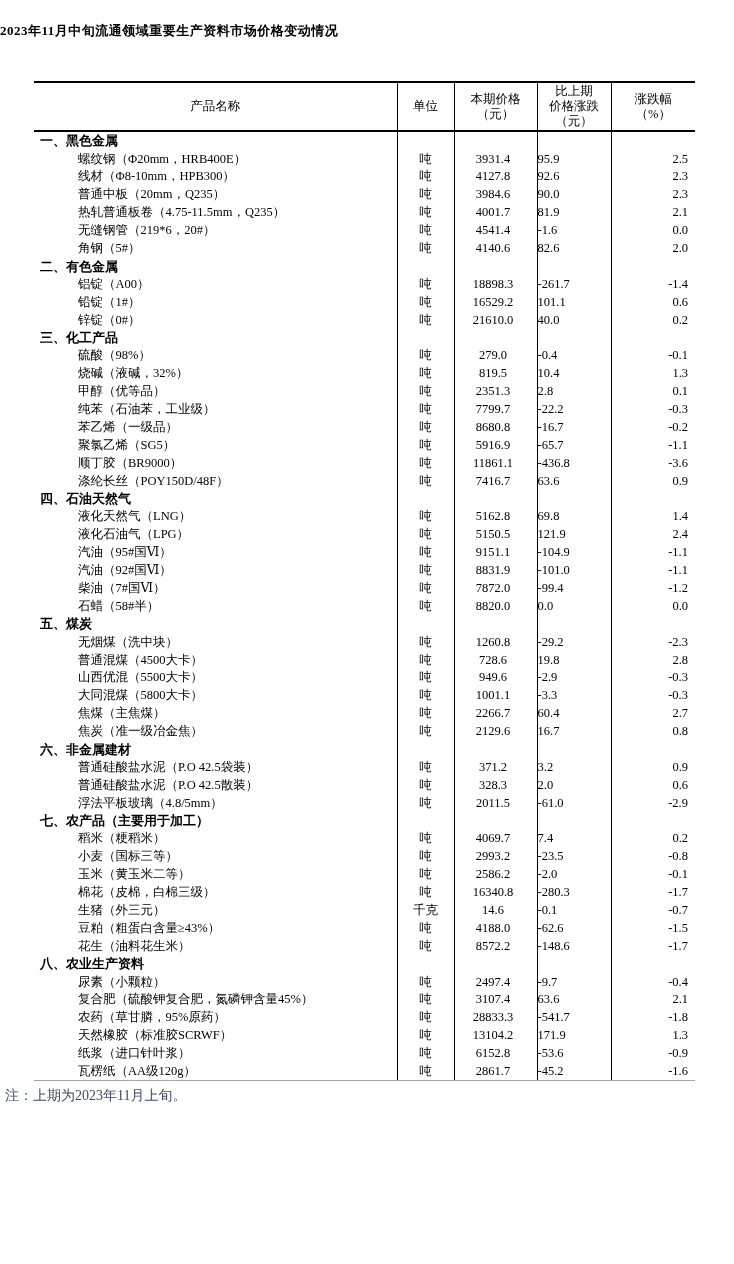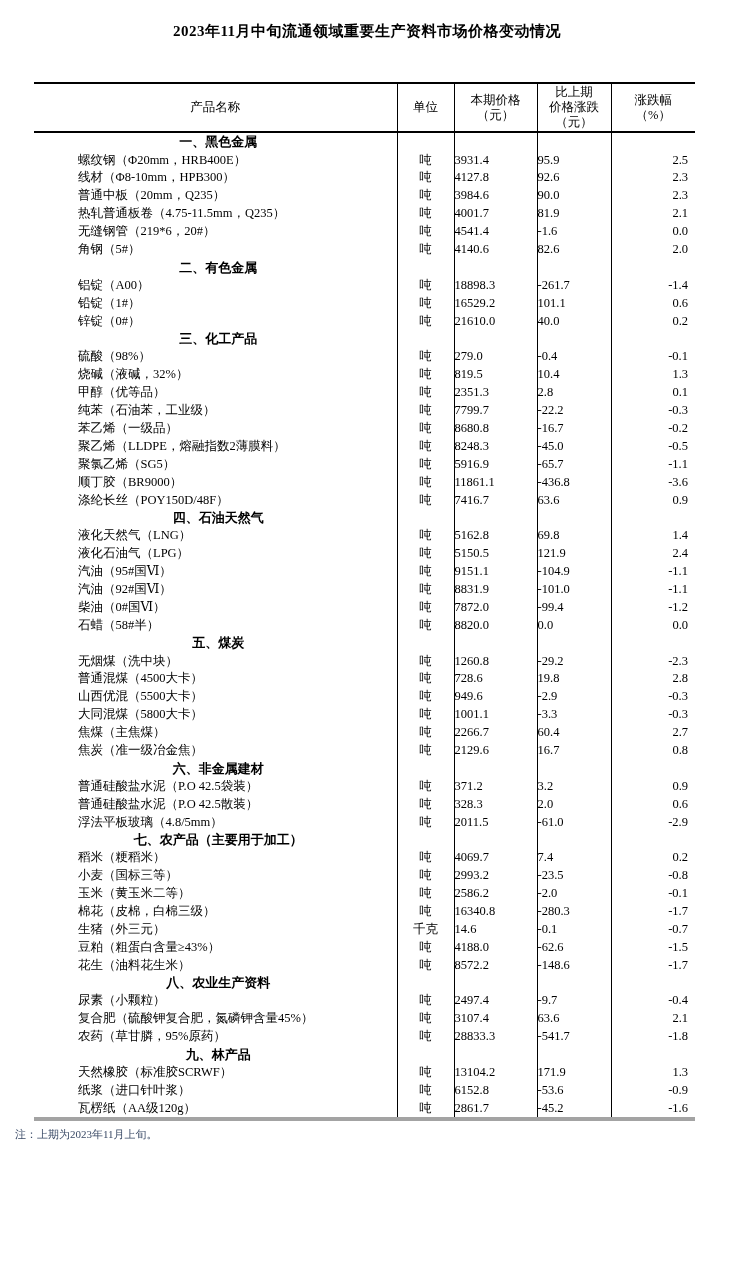--- a/index.html
+++ b/index.html
@@ -2,22 +2,22 @@
 <html><head>
 <meta charset="utf-8">
 <style>
   html,body{margin:0;padding:0;}
   body{
     width:734px;height:1264px;background:#ffffff;color:#000;
     font-family:"Liberation Serif","DejaVu Serif",serif;
     overflow:hidden;position:relative;
   }
   .page-title{
-    margin:22px 0 0 0;text-align:center;
-    font-size:15px;font-weight:bold;letter-spacing:0.5px;
+    margin:22px 0 0 0;
+    font-size:13px;font-weight:bold;letter-spacing:0.5px;
   }
   table.price-table{
     border-collapse:collapse;table-layout:fixed;
     margin:41px 0 0 34px;width:661px;
     border-top:2px solid #000;
   }
   col.w-prod{width:363px;}
   col.w-unit{width:57px;}
   col.w-price{width:83px;}
   col.w-chg{width:74px;}
@@ -27,28 +27,28 @@
     height:47px;padding:0;line-height:1.18;white-space:pre-line;
     border-bottom:2px solid #000;
   }
   td{
     font-size:12.5px;height:17.9px;padding:0;line-height:1;
     vertical-align:middle;white-space:nowrap;overflow:hidden;
   }
   .c-unit,.c-price,.c-chg,.c-pct,
   th.c-unit,th.c-price,th.c-chg,th.c-pct{border-left:1px solid #000;}
   td.c-prod{text-align:left;padding-left:44px;}
-  td.c-prod.sec{font-weight:bold;padding-left:6px;font-size:13px;text-align:center;}
+  td.c-prod.sec{font-weight:bold;padding-left:6px;font-size:13px;}
   td.c-unit{text-align:center;}
-  td.c-price{text-align:left;padding-right:5px;}
+  td.c-price{text-align:center;padding-right:5px;}
   td.c-chg{text-align:left;padding-right:6px;}
   td.c-pct{text-align:right;padding-right:7px;}
-  tbody tr:last-child td{border-bottom:4px solid #a3a3a3;}
+  tbody tr:last-child td{border-bottom:1px solid #a3a3a3;}
   .note{
-    margin:6px 0 0 15px;font-size:11px;color:#3a4a66;
+    margin:6px 0 0 5px;font-size:14px;color:#3a4a66;
   }
 </style>
 </head>
 <body>
 
 <h1 class="page-title">2023年11月中旬流通领域重要生产资料市场价格变动情况</h1>
 
 <table class="price-table">
   <colgroup>
     <col class="w-prod">
@@ -184,27 +184,20 @@
         <td class="c-pct">-0.3</td>
       </tr>
       <tr>
         <td class="c-prod">苯乙烯（一级品）</td>
         <td class="c-unit">吨</td>
         <td class="c-price">8680.8</td>
         <td class="c-chg">-16.7</td>
         <td class="c-pct">-0.2</td>
       </tr>
       <tr>
-        <td class="c-prod">聚乙烯（LLDPE，熔融指数2薄膜料）</td>
-        <td class="c-unit">吨</td>
-        <td class="c-price">8248.3</td>
-        <td class="c-chg">-45.0</td>
-        <td class="c-pct">-0.5</td>
-      </tr>
-      <tr>
         <td class="c-prod">聚氯乙烯（SG5）</td>
         <td class="c-unit">吨</td>
         <td class="c-price">5916.9</td>
         <td class="c-chg">-65.7</td>
         <td class="c-pct">-1.1</td>
       </tr>
       <tr>
         <td class="c-prod">顺丁胶（BR9000）</td>
         <td class="c-unit">吨</td>
         <td class="c-price">11861.1</td>
@@ -247,21 +240,21 @@
         <td class="c-pct">-1.1</td>
       </tr>
       <tr>
         <td class="c-prod">汽油（92#国Ⅵ）</td>
         <td class="c-unit">吨</td>
         <td class="c-price">8831.9</td>
         <td class="c-chg">-101.0</td>
         <td class="c-pct">-1.1</td>
       </tr>
       <tr>
-        <td class="c-prod">柴油（0#国Ⅵ）</td>
+        <td class="c-prod">柴油（7#国Ⅵ）</td>
         <td class="c-unit">吨</td>
         <td class="c-price">7872.0</td>
         <td class="c-chg">-99.4</td>
         <td class="c-pct">-1.2</td>
       </tr>
       <tr>
         <td class="c-prod">石蜡（58#半）</td>
         <td class="c-unit">吨</td>
         <td class="c-price">8820.0</td>
         <td class="c-chg">0.0</td>
@@ -420,27 +413,20 @@
         <td class="c-price">3107.4</td>
         <td class="c-chg">63.6</td>
         <td class="c-pct">2.1</td>
       </tr>
       <tr>
         <td class="c-prod">农药（草甘膦，95%原药）</td>
         <td class="c-unit">吨</td>
         <td class="c-price">28833.3</td>
         <td class="c-chg">-541.7</td>
         <td class="c-pct">-1.8</td>
-      </tr>
-      <tr>
-        <td class="c-prod sec">九、林产品</td>
-        <td class="c-unit"></td>
-        <td class="c-price"></td>
-        <td class="c-chg"></td>
-        <td class="c-pct"></td>
       </tr>
       <tr>
         <td class="c-prod">天然橡胶（标准胶SCRWF）</td>
         <td class="c-unit">吨</td>
         <td class="c-price">13104.2</td>
         <td class="c-chg">171.9</td>
         <td class="c-pct">1.3</td>
       </tr>
       <tr>
         <td class="c-prod">纸浆（进口针叶浆）</td>

